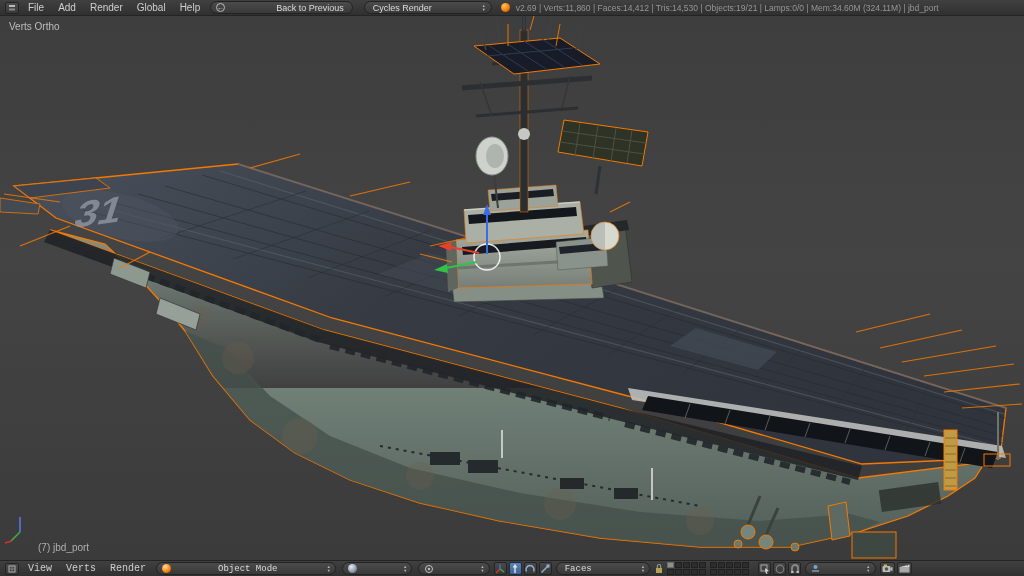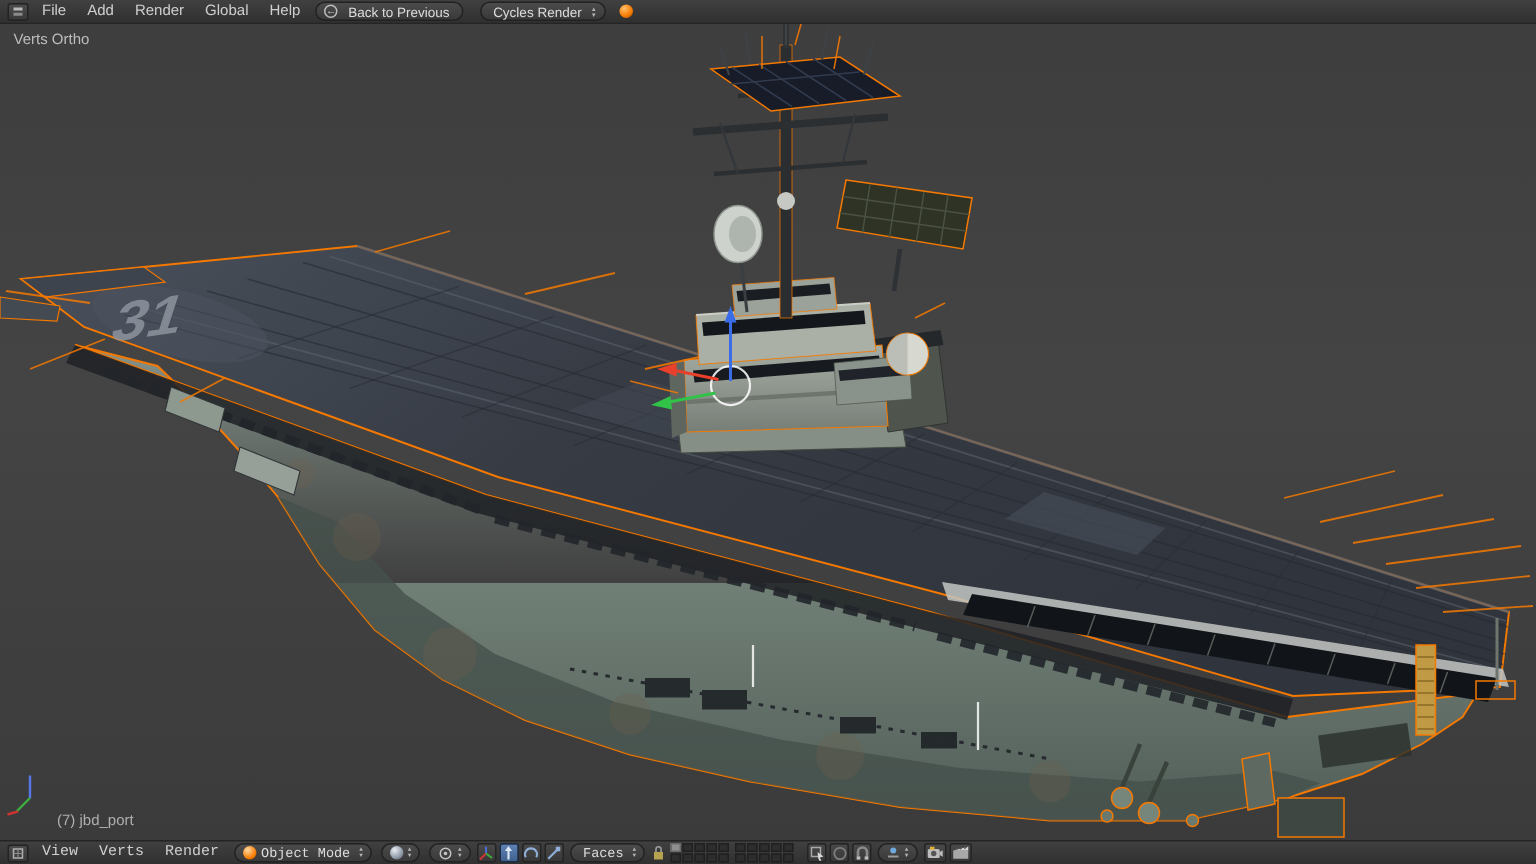--- a/index.html
+++ b/index.html
@@ -12,21 +12,21 @@
          background:linear-gradient(#404040,#303030); font-size:10px; color:#cfcfcf;
          padding:0 3px; white-space:nowrap; z-index:40; }
   .bar.top { top:0; border-bottom:1px solid #242424; }
   .bar.bottom { bottom:0; border-top:1px solid #242424;font-family:Liberation Mono, monospace; }
   .menu { padding:0 7px; color:#cfcfcf; cursor:default; }
   .editor-btn { width:14px; height:12px; margin:0 2px; border-radius:2px;
                 background:linear-gradient(#4c4c4c,#383838); border:1px solid #232323;
                 display:flex; align-items:center; justify-content:center; }
   .pill { height:13px; border-radius:7px; display:inline-flex; align-items:center;
           background:linear-gradient(#4b4b4b,#393939); border:1px solid #222;
-          padding:0 5px; margin:0 3px; font-size:9px; color:#ddd; }
+          padding:0 5px; margin:0 3px; font-size:9px; color:#ddd;gap:44px; }
   .pill .lbl { padding:0 3px; }
   .stepper { display:inline-flex; flex-direction:column; justify-content:center;
              font-size:4px; line-height:4px; color:#b5b5b5; margin-left:3px; }
   .backicon { width:9px; height:9px; border:1px solid #bbb; border-radius:50%;
               font-size:7px; line-height:7px; text-align:center; color:#ccc; margin-right:4px; }
   .orangeball { width:9px; height:9px; border-radius:50%; margin:0 4px 0 6px;
                 background:radial-gradient(circle at 35% 30%, #ffc06a, #f57900 60%, #9c4a00); }
   .stats { color:#979797; font-size:8.5px; letter-spacing:0; margin-left:2px; }
   .icon-ball-orange { width:9px; height:9px; border-radius:50%;
         background:radial-gradient(circle at 35% 30%, #ffd9a0, #f57900 65%, #8a4300); }
@@ -72,20 +72,21 @@
       <span class="lbl">Back to Previous</span>
     </span>
     <span class="pill" style="margin-left:8px;align-items:center;">
       <span class="lbl">Cycles Render</span>
       <span class="stepper">
           <span>▲</span>
           <span>▼</span>
         </span>
     </span>
     <span class="orangeball"></span>
+    <span class="stats">v2.69 | Verts:11,860 | Faces:14,412 | Tris:14,530 | Objects:19/21 | Lamps:0/0 | Mem:34.60M (324.11M) | jbd_port</span>
   </div>
 
   <div class="viewport">
 
     <svg class="scene" width="1024" height="544" viewBox="0 0 1024 544">
       <defs>
         <linearGradient id="gDeck" x1="0" y1="0" x2="1" y2="0.4">
           <stop offset="0" stop-color="#4a515c"></stop>
             <stop offset="0.45" stop-color="#363b44"></stop>
             <stop offset="1" stop-color="#30343c"></stop>

